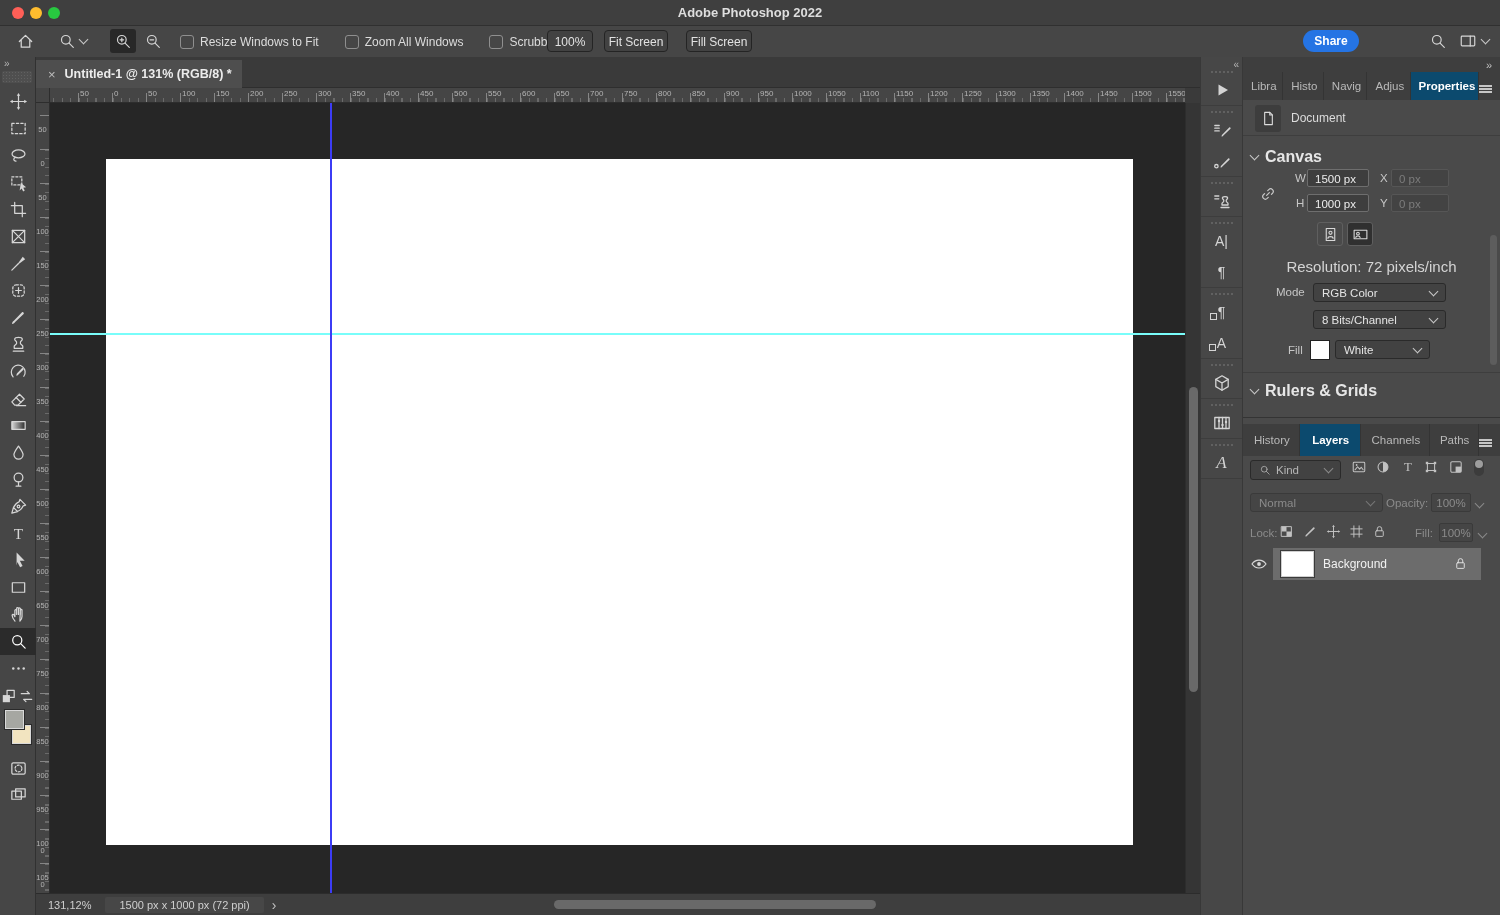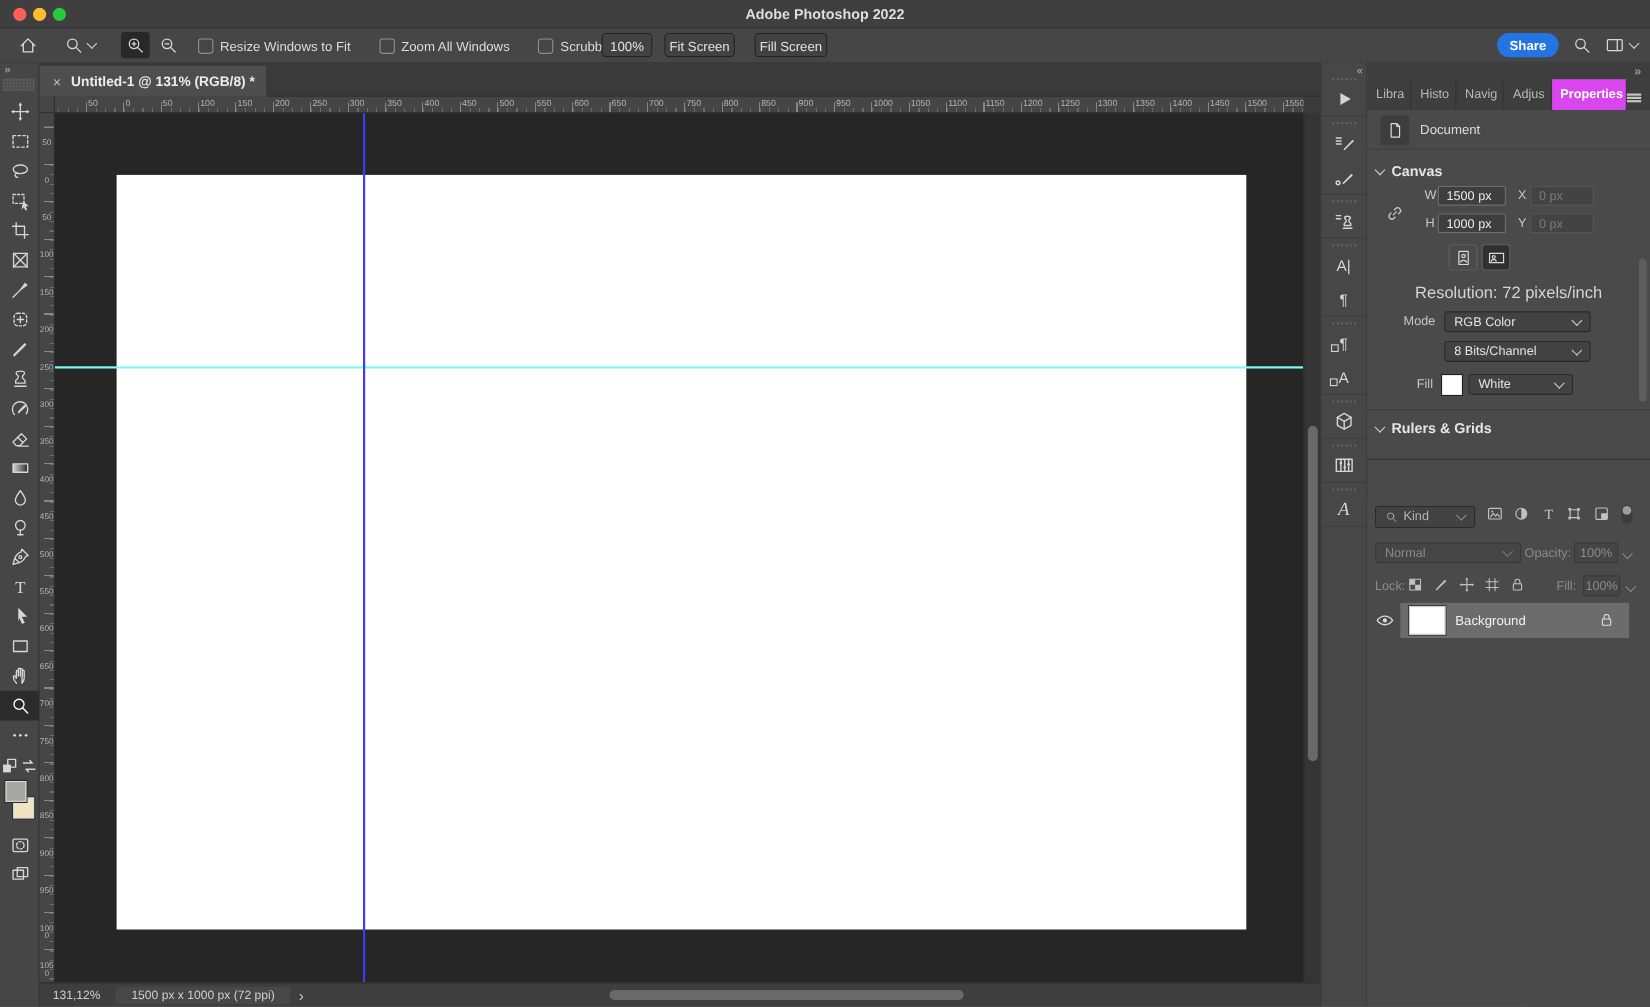--- a/index.html
+++ b/index.html
@@ -83,30 +83,30 @@
   .dglyph{font-size:14px;color:#d4d4d4;position:relative;}
   .dglyph.it{font-family:"Liberation Serif",serif;font-style:italic;font-size:17px;}
   .dglyph .badge{position:absolute;left:-8px;bottom:0;width:5px;height:5px;border:1px solid #d4d4d4;background:#474747;}
 
   
   #panels{left:1243px;top:57px;width:257px;height:858px;background:#4a4a4a;}
   #ptopstrip{left:0;top:0;width:257px;height:15px;background:#3e3e3e;}
   .collapser{color:#c0c0c0;font-size:11px;}
   .tabsrow{background:#3e3e3e;display:flex;align-items:stretch;}
   .ptab{font-size:11.5px;color:#b9b9b9;display:flex;align-items:center;padding:0 8px;border-right:1px solid #343434;white-space:nowrap;overflow:hidden;}
-  .ptab.active{background:#d946ef;color:#ffffff;font-weight:bold;text-align:center;}
+  .ptab.active{background:#0c4a6e;color:#ffffff;font-weight:bold;text-align:center;}
   .hamb{width:13px;height:2px;background:#c6c6c6;box-shadow:0 3px 0 #c6c6c6,0 6px 0 #c6c6c6;}
 
   #ptabs{left:0;top:15px;width:257px;height:28px;}
   #pcontent{left:0;top:43px;width:257px;height:318px;background:#4a4a4a;border-bottom:1px solid #343434;box-sizing:border-box;}
   #docrow{left:0;top:2px;width:257px;height:34px;border-bottom:1px solid #3e3e3e;box-sizing:border-box;}
   #docicon{left:12px;top:3px;width:26px;height:27px;background:#3d3d3d;border-radius:3px;display:flex;align-items:center;justify-content:center;color:#dcdcdc;}
   #docicon svg{width:17px;height:17px;}
   #doclabel{left:48px;top:9px;font-size:12px;color:#dcdcdc;}
-  .secthdr{font-size:13px;font-weight:bold;color:#e6e6e6;}
+  .secthdr{font-size:16px;font-weight:bold;color:#e6e6e6;}
   .seclbl{font-size:11.5px;color:#c6c6c6;}
   .field{height:18px;background:#3e3e3e;border:1px solid #6e6e6e;border-radius:2px;font-size:11.5px;color:#ececec;
          line-height:18px;padding-left:7px;box-sizing:border-box;}
   .field.dis{border-color:#565656;color:#7c7c7c;background:#434343;}
   .dd{background:#424242;border:1px solid #2a2a2a;border-radius:3px;font-size:11.5px;color:#e4e4e4;
       display:flex;align-items:center;padding:0 8px;box-sizing:border-box;justify-content:space-between;}
   .dd .chv{margin-left:6px;}
   .orient{width:26px;height:24px;border:1px solid #5f5f5f;border-radius:3px;display:flex;align-items:center;justify-content:center;color:#d8d8d8;box-sizing:border-box;}
   .orient.on{background:#303030;}
   .orient svg{width:17px;height:17px;}
@@ -397,21 +397,21 @@
           <span class="cbl">Zoom All Windows</span>
         </span>
         <span class="cbrow">
           <span class="cb"></span>
           <span class="cbl">Scrubby Zoom</span>
         </span>
       </div>
     <div class="obtn abs" style="left:547px;width:46px">100%</div>
     <div class="obtn abs" style="left:604px;width:64px">Fit Screen</div>
     <div class="obtn abs" style="left:686px;width:66px">Fill Screen</div>
-    <div id="share" class="abs" style="left:1361px;top:4px;width:56px">Share</div>
+    <div id="share" class="abs" style="left:1303px;top:4px;width:56px">Share</div>
     <div class="toolbtn abs" style="left:1425px">
         <svg class="ic" width="18" height="18">
           <use href="#i-mag"></use>
         </svg>
       </div>
     <div class="toolbtn abs" style="left:1455px;width:38px">
       <svg class="ic" width="18" height="18">
           <use href="#i-ws"></use>
         </svg>
         <span class="chv" style="margin-left:5px;margin-top:-3px"></span>
@@ -800,20 +800,30 @@
       </div>
 
       <div class="abs" style="left:0;top:272px;width:257px;border-top:1px solid #3e3e3e"></div>
       <div class="abs" style="left:8px;top:282px;display:flex;align-items:center;gap:7px">
         <span class="chv" style="margin-top:-3px"></span>
         <span class="secthdr">Rulers &amp; Grids</span>
       </div>
       <div id="pscroll" class="abs" style="top:135px;height:130px"></div>
     </div>
 
+    <div id="ltabs" class="abs tabsrow">
+      <div class="ptab" style="padding:0 11px">History</div>
+      <div class="ptab active" style="padding:0 12px">Layers</div>
+      <div class="ptab" style="padding:0 11px">Channels</div>
+      <div class="ptab" style="padding:0 10px">Paths</div>
+      <div style="flex:1"></div>
+      <div style="display:flex;align-items:center;padding-right:8px">
+          <span class="hamb"></span>
+        </div>
+    </div>
 
     <div id="lcontent" class="abs">
 
       <div class="abs dd" style="left:7px;top:4px;width:91px;height:20px">
         <span style="display:flex;align-items:center;gap:5px;color:#b5b5b5">
           <svg class="ic" width="12" height="12">
               <use href="#i-mag"></use>
             </svg>
           <span>Kind</span>
         </span>

